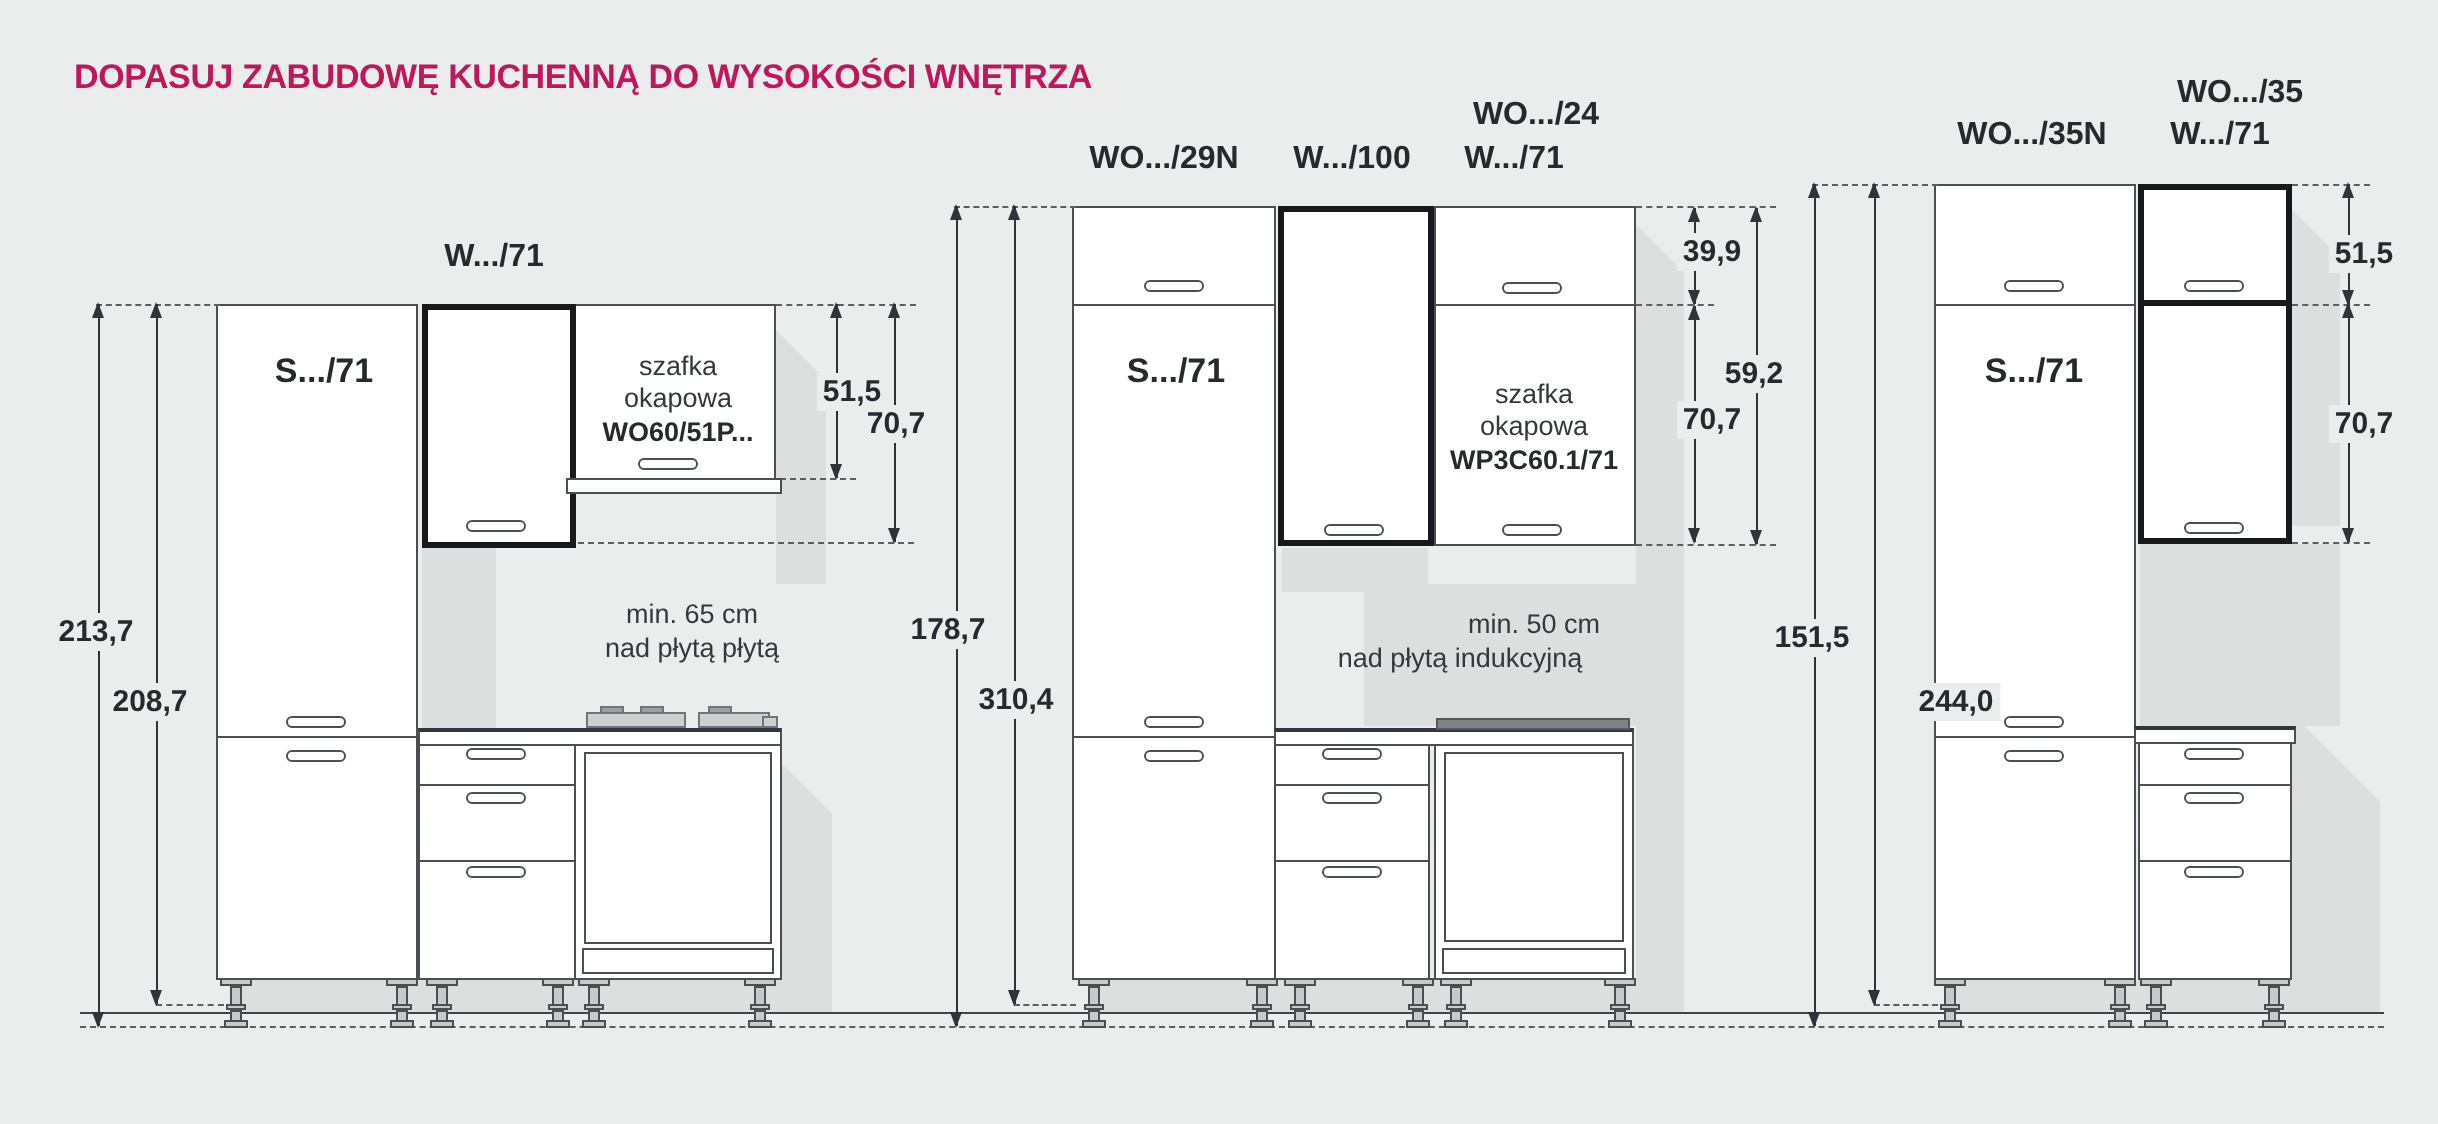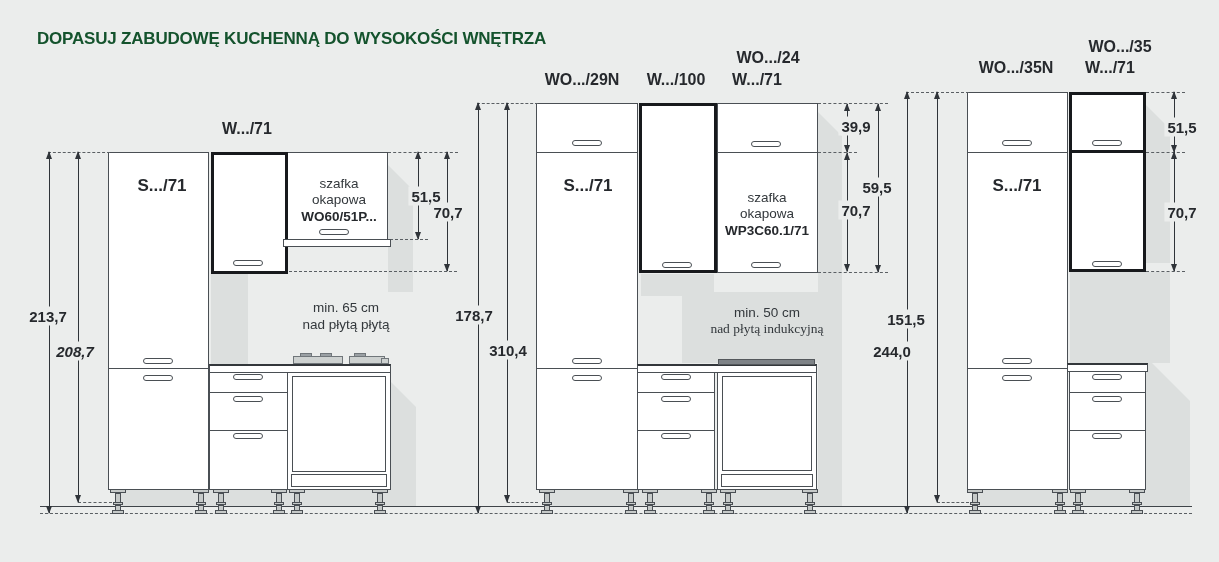--- a/index.html
+++ b/index.html
@@ -41,21 +41,21 @@
 
   .hob{position:absolute;background:#cdd1d0;border:1px solid #70767a;box-sizing:border-box;z-index:4;}
   .hob.dark{background:#9aa0a4;}
   .title{position:absolute;left:37px;top:29px;font-size:17px;font-weight:bold;letter-spacing:-0.2px;z-index:7;}
 </style>
 </head>
 <body>
 
 <div id="stage">
 
-  <div class="title" style="color:#14532d;">DOPASUJ ZABUDOWĘ KUCHENNĄ DO WYSOKOŚCI WNĘTRZA</div>
+  <div class="title" style="color:#be185d;">DOPASUJ ZABUDOWĘ KUCHENNĄ DO WYSOKOŚCI WNĘTRZA</div>
 
   <div class="shadow" style="left:388px;top:165px;width:25px;height:127px;clip-path:polygon(0 0,100% 25px,100% 100%,0 100%);"></div>
   <div class="shadow" style="left:211px;top:274px;width:37px;height:96px;"></div>
   <div class="shadow" style="left:390px;top:381px;width:26px;height:126px;clip-path:polygon(0 0,100% 26px,100% 100%,0 100%);"></div>
   <div class="shadow" style="left:116px;top:490px;width:300px;height:17px;"></div>
 
   <div class="shadow" style="left:641px;top:274px;width:73px;height:22px;"></div>
   <div class="shadow" style="left:682px;top:292px;width:160px;height:71px;"></div>
   <div class="shadow" style="left:818px;top:112px;width:24px;height:180px;clip-path:polygon(0 0,100% 24px,100% 100%,0 100%);"></div>
   <div class="shadow" style="left:818px;top:363px;width:24px;height:144px;"></div>
@@ -94,21 +94,21 @@
   <div class="hob dark" style="left:300px;top:353px;width:12px;height:4px;"></div>
   <div class="hob dark" style="left:320px;top:353px;width:12px;height:4px;"></div>
   <div class="hob dark" style="left:354px;top:353px;width:12px;height:4px;"></div>
   <div class="hob" style="left:381px;top:358px;width:8px;height:6px;"></div>
 
   <div class="vdim" style="left:49px;top:152px;height:361px;z-index:5;"></div>
   <div class="vdim" style="left:78px;top:152px;height:350px;z-index:5;"></div>
   <div class="vdim" style="left:418px;top:152px;height:87px;z-index:5;"></div>
   <div class="vdim" style="left:447px;top:152px;height:119px;z-index:5;"></div>
   <div class="dimlabel" style="left:48px;top:316px;">213,7</div>
-  <div class="dimlabel" style="left:75px;top:351px;font-style:italic;">208,7</div>
+  <div class="dimlabel" style="left:75px;top:351px;">208,7</div>
   <div class="dimlabel" style="left:426px;top:196px;">51,5</div>
   <div class="dimlabel" style="left:448px;top:212px;">70,7</div>
 
   <div class="lbl" style="left:247px;top:129px;">W.../71</div>
   <div class="slbl" style="left:162px;top:186px;">S.../71</div>
   <div class="txt" style="left:339px;top:183px;">szafka</div>
   <div class="txt" style="left:339px;top:199px;">okapowa</div>
   <div class="txt b" style="left:339px;top:216px;">WO60/51P...</div>
   <div class="txt" style="left:346px;top:307px;">min. 65 cm</div>
   <div class="txt" style="left:346px;top:324px;">nad płytą płytą</div>
@@ -136,33 +136,33 @@
   <div class="cab" style="left:721px;top:474px;width:92px;height:13px;z-index:3;"></div>
 
   <div class="vdim" style="left:478px;top:103px;height:410px;z-index:5;"></div>
   <div class="vdim" style="left:507px;top:103px;height:399px;z-index:5;"></div>
   <div class="vdim" style="left:847px;top:104px;height:48px;z-index:5;"></div>
   <div class="vdim" style="left:878px;top:104px;height:168px;z-index:5;"></div>
   <div class="vdim" style="left:847px;top:153px;height:118px;z-index:5;"></div>
   <div class="dimlabel" style="left:474px;top:315px;">178,7</div>
   <div class="dimlabel" style="left:508px;top:350px;">310,4</div>
   <div class="dimlabel" style="left:856px;top:126px;">39,9</div>
-  <div class="dimlabel" style="left:877px;top:187px;">59,5</div>
+  <div class="dimlabel" style="left:877px;top:187px;">59,2</div>
   <div class="dimlabel" style="left:856px;top:210px;">70,7</div>
 
   <div class="lbl" style="left:582px;top:80px;">WO.../29N</div>
   <div class="lbl" style="left:676px;top:80px;">W.../100</div>
   <div class="lbl" style="left:768px;top:58px;">WO.../24</div>
   <div class="lbl" style="left:757px;top:80px;">W.../71</div>
   <div class="slbl" style="left:588px;top:186px;">S.../71</div>
   <div class="txt" style="left:767px;top:197px;">szafka</div>
   <div class="txt" style="left:767px;top:213px;">okapowa</div>
   <div class="txt b" style="left:767px;top:230px;">WP3C60.1/71</div>
   <div class="txt" style="left:767px;top:312px;">min. 50 cm</div>
-  <div class="txt" style="left:767px;top:329px;font-family:Liberation Serif, serif;">nad płytą indukcyjną</div>
+  <div class="txt" style="left:730px;top:329px;">nad płytą indukcyjną</div>
 
   <div class="dsh" style="left:906px;top:92px;width:63px;z-index:3;"></div>
   <div class="dsh" style="left:1146px;top:92px;width:39px;z-index:3;"></div>
   <div class="dsh" style="left:1146px;top:152px;width:39px;z-index:3;"></div>
   <div class="dsh" style="left:1146px;top:271px;width:39px;z-index:3;"></div>
   <div class="dsh" style="left:937px;top:502px;width:32px;z-index:3;"></div>
 
   <div class="cab" style="left:967px;top:92px;width:101px;height:398px;z-index:2;"></div>
   <div class="hl" style="left:967px;top:152px;width:101px;z-index:3;"></div>
   <div class="hl" style="left:967px;top:368px;width:101px;z-index:3;"></div>
@@ -172,21 +172,21 @@
   <div class="cab" style="left:1067px;top:363px;width:81px;height:9px;border-top:2px solid #33373b;z-index:2;"></div>
   <div class="cab" style="left:1069px;top:371px;width:77px;height:119px;z-index:2;"></div>
   <div class="hl" style="left:1069px;top:392px;width:77px;z-index:3;"></div>
   <div class="hl" style="left:1069px;top:430px;width:77px;z-index:3;"></div>
 
   <div class="vdim" style="left:907px;top:92px;height:421px;z-index:5;"></div>
   <div class="vdim" style="left:937px;top:92px;height:410px;z-index:5;"></div>
   <div class="vdim" style="left:1174px;top:92px;height:60px;z-index:5;"></div>
   <div class="vdim" style="left:1174px;top:152px;height:119px;z-index:5;"></div>
   <div class="dimlabel" style="left:906px;top:319px;">151,5</div>
-  <div class="dimlabel" style="left:892px;top:351px;">244,0</div>
+  <div class="dimlabel" style="left:978px;top:351px;">244,0</div>
   <div class="dimlabel" style="left:1182px;top:127px;">51,5</div>
   <div class="dimlabel" style="left:1182px;top:212px;">70,7</div>
 
   <div class="lbl" style="left:1016px;top:68px;">WO.../35N</div>
   <div class="lbl" style="left:1120px;top:47px;">WO.../35</div>
   <div class="lbl" style="left:1110px;top:68px;">W.../71</div>
   <div class="slbl" style="left:1017px;top:186px;">S.../71</div>
 
 <div class="handle" style="left: 143px; top: 358px;"></div>
     <div class="handle" style="left: 143px; top: 375px;"></div>

